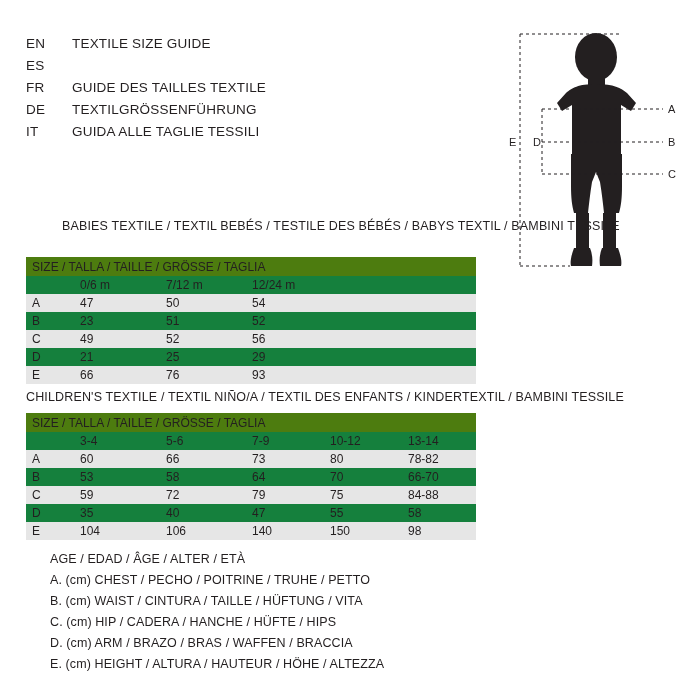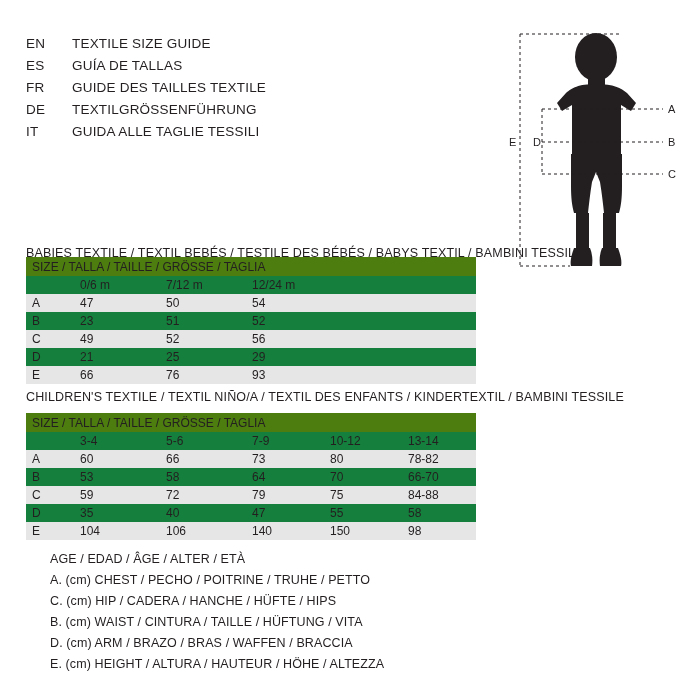--- a/index.html
+++ b/index.html
@@ -53,21 +53,21 @@
   }
 
   
   .section-title {
     position: absolute;
     left: 26px;
     font-size: 12.5px;
     letter-spacing: 0.15px;
     white-space: nowrap;
   }
-  #babies-title { top: 246px; }
+  #babies-title { top: 219px; margin-left: 36px; }
   #children-title { top: 390px; }
 
   
   table.size-table {
     position: absolute;
     border-collapse: collapse;
     font-size: 12px;
     table-layout: fixed;
   }
   table.size-table td {
@@ -119,21 +119,20 @@
 
 <div class="page">
 
   <div class="lang-block">
     <div class="lang-row">
       <span class="lang-code">EN</span>
       <span class="lang-text">TEXTILE SIZE GUIDE</span>
     </div>
     <div class="lang-row">
       <span class="lang-code">ES</span>
-      <span class="lang-text">GUÍA DE TALLAS</span>
     </div>
     <div class="lang-row">
       <span class="lang-code">FR</span>
       <span class="lang-text">GUIDE DES TAILLES TEXTILE</span>
     </div>
     <div class="lang-row">
       <span class="lang-code">DE</span>
       <span class="lang-text">TEXTILGRÖSSENFÜHRUNG</span>
     </div>
     <div class="lang-row">
@@ -306,19 +305,19 @@
         <td>140</td>
         <td>150</td>
         <td>98</td>
       </tr>
     </tbody>
   </table>
 
   <div class="legend">
     <div class="legend-row">AGE / EDAD / ÂGE / ALTER / ETÀ</div>
     <div class="legend-row">A. (cm) CHEST / PECHO / POITRINE / TRUHE / PETTO</div>
+    <div class="legend-row">B. (cm) WAIST / CINTURA / TAILLE / HÜFTUNG / VITA</div>
     <div class="legend-row">C. (cm) HIP / CADERA / HANCHE / HÜFTE / HIPS</div>
-    <div class="legend-row">B. (cm) WAIST / CINTURA / TAILLE / HÜFTUNG / VITA</div>
     <div class="legend-row">D. (cm) ARM / BRAZO / BRAS / WAFFEN / BRACCIA</div>
     <div class="legend-row">E. (cm) HEIGHT / ALTURA / HAUTEUR / HÖHE / ALTEZZA</div>
   </div>
 
 </div>
 
 </body></html>

